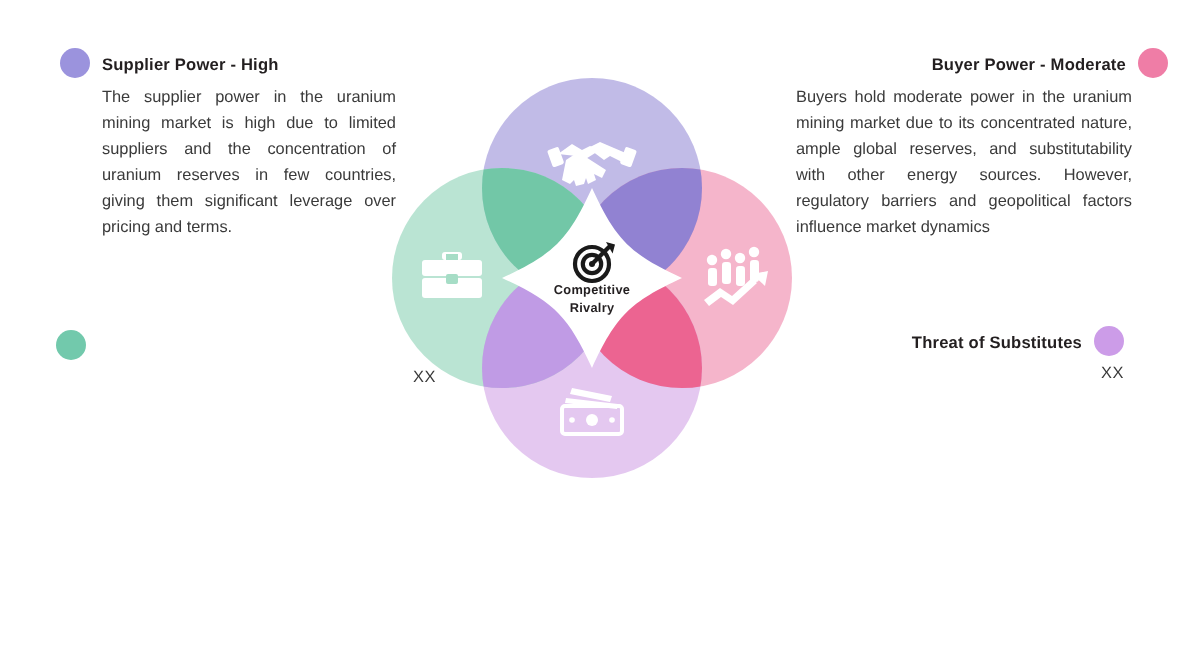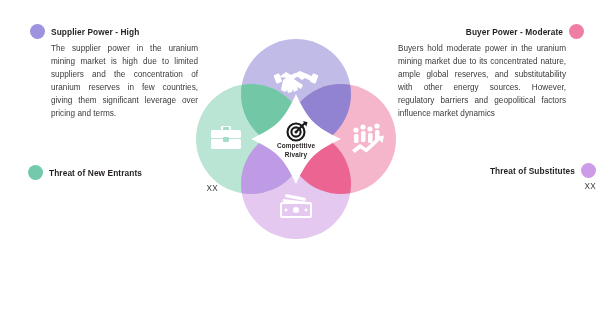--- a/index.html
+++ b/index.html
@@ -70,21 +70,21 @@
 
   
   #blk-buyer { left: 388px; top: 24px; width: 196px; }
   #blk-buyer .block-body { width: 168px; margin-left: 10px; }
 
   
   #blk-entrants { left: 28px; top: 165px; width: 190px; }
   #blk-entrants .xx { margin-left: 21px; display: block; margin-top: 3px; }
 
   
-  #blk-subs { left: 410px; top: 163px; width: 186px; }
+  #blk-subs { left: 376px; top: 163px; width: 186px; }
   #blk-subs .xx { display: block; margin-top: 4px; }
 
   
   #venn {
     position: absolute;
     left: 186px;
     top: 32px;
     width: 220px;
     height: 218px;
   }
@@ -220,21 +220,20 @@
     <div class="block-head right">
       <span class="block-title">Buyer Power - Moderate</span>
       <span class="dot" style="background:#ef7da6"></span>
     </div>
     <div class="block-body">Buyers hold moderate power in the uranium mining market due to its concentrated nature, ample global reserves, and substitutability with other energy sources. However, regulatory barriers and geopolitical factors influence market dynamics</div>
   </div>
 
   <div id="blk-entrants" class="block">
     <div class="block-head">
       <span class="dot" style="background:#72c9ac"></span>
-      <span class="block-title">Threat of New Entrants</span>
     </div>
     <span class="xx">XX</span>
   </div>
 
   <div id="blk-subs" class="block">
     <div class="block-head right">
       <span class="block-title">Threat of Substitutes</span>
       <span class="dot" style="background:#cc9ce8"></span>
     </div>
     <span class="xx">XX</span>

